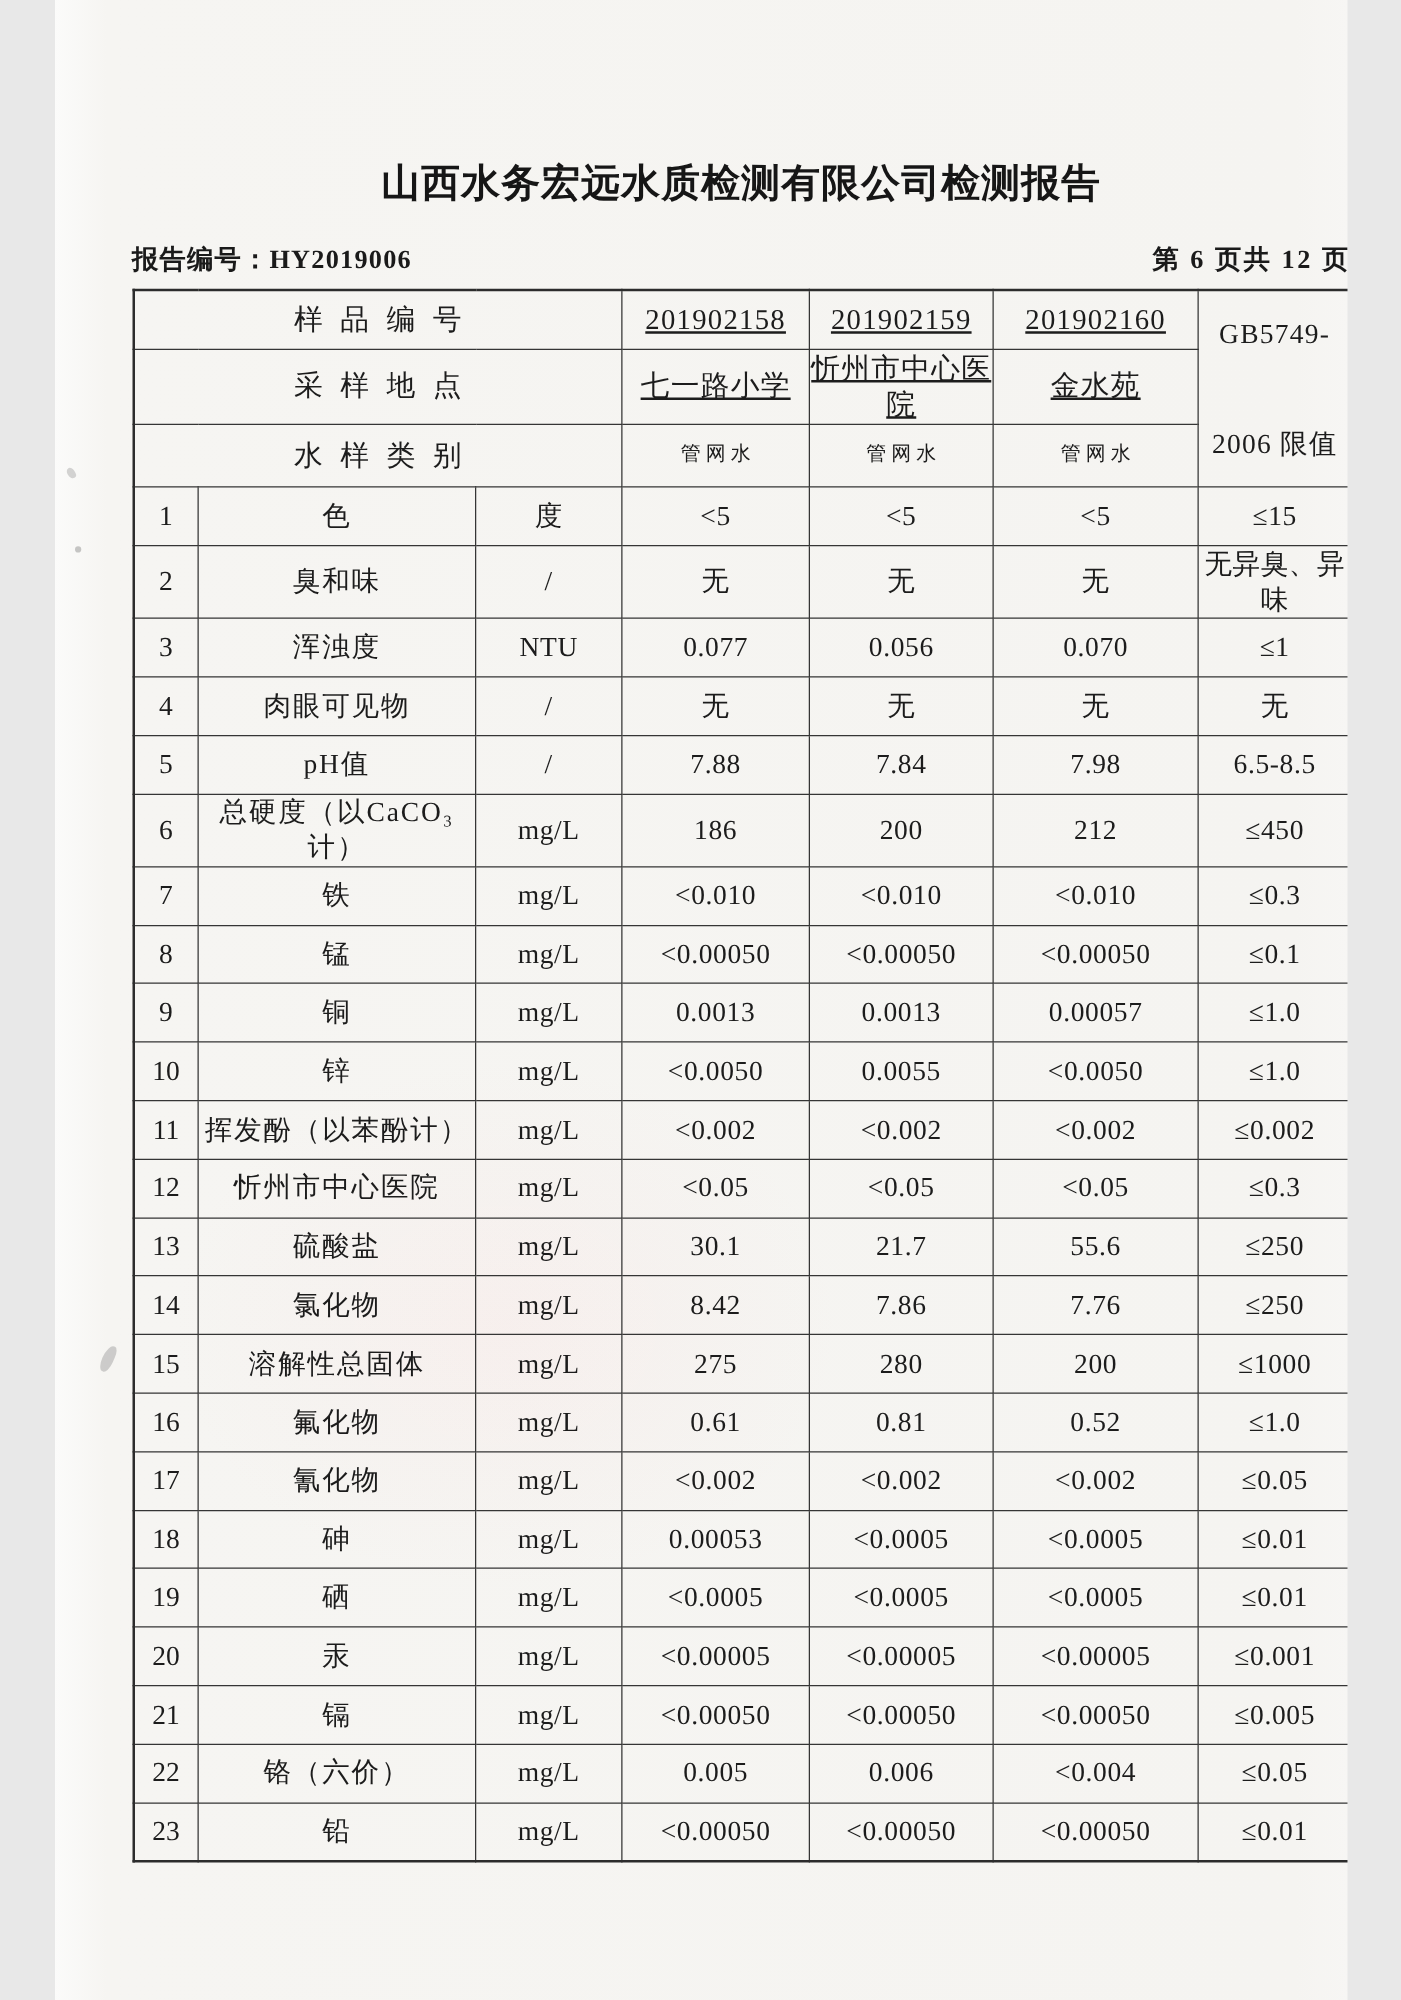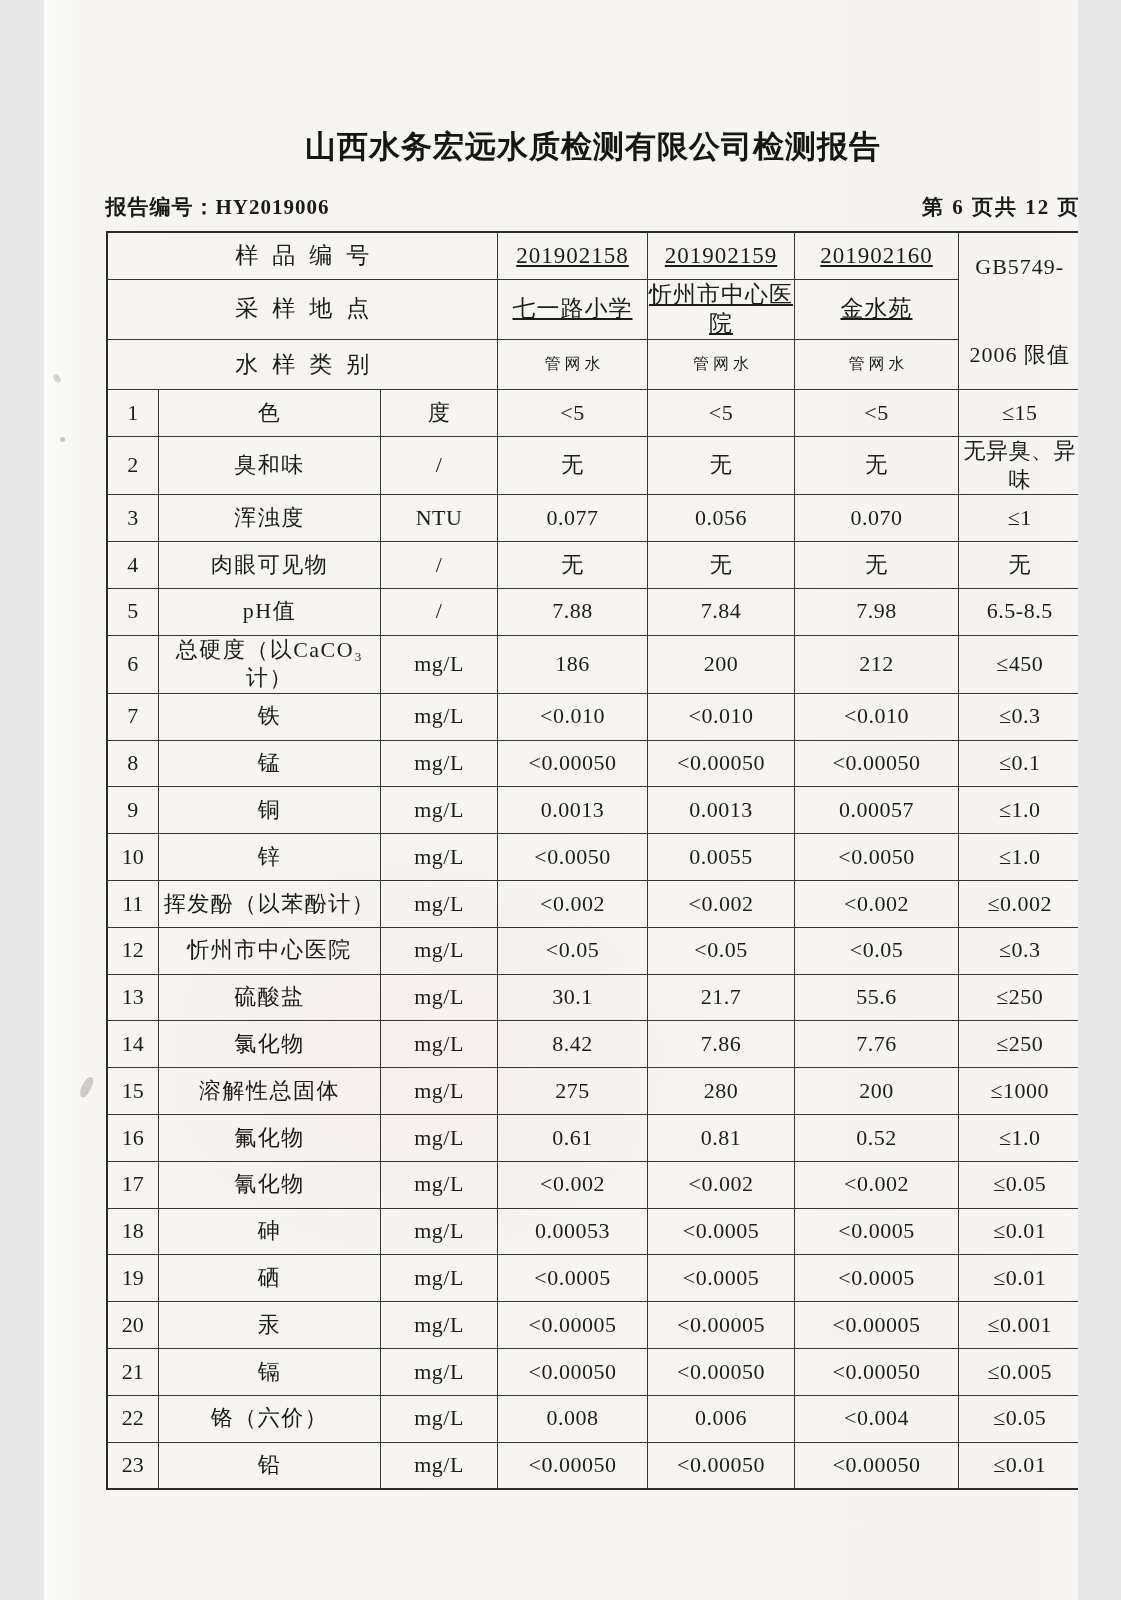--- a/index.html
+++ b/index.html
@@ -366,21 +366,21 @@
           <td class="cell-val">&lt;0.00050</td>
           <td class="cell-val">&lt;0.00050</td>
           <td class="cell-val">&lt;0.00050</td>
           <td class="cell-limit">≤0.005</td>
         </tr>
 
         <tr class="data-row">
           <td class="cell-no">22</td>
           <td class="cell-name">铬（六价）</td>
           <td class="cell-unit">mg/L</td>
-          <td class="cell-val">0.008</td>
+          <td class="cell-val">0.005</td>
           <td class="cell-val">0.006</td>
           <td class="cell-val">&lt;0.004</td>
           <td class="cell-limit">≤0.05</td>
         </tr>
 
         <tr class="data-row">
           <td class="cell-no">23</td>
           <td class="cell-name">铅</td>
           <td class="cell-unit">mg/L</td>
           <td class="cell-val">&lt;0.00050</td>

